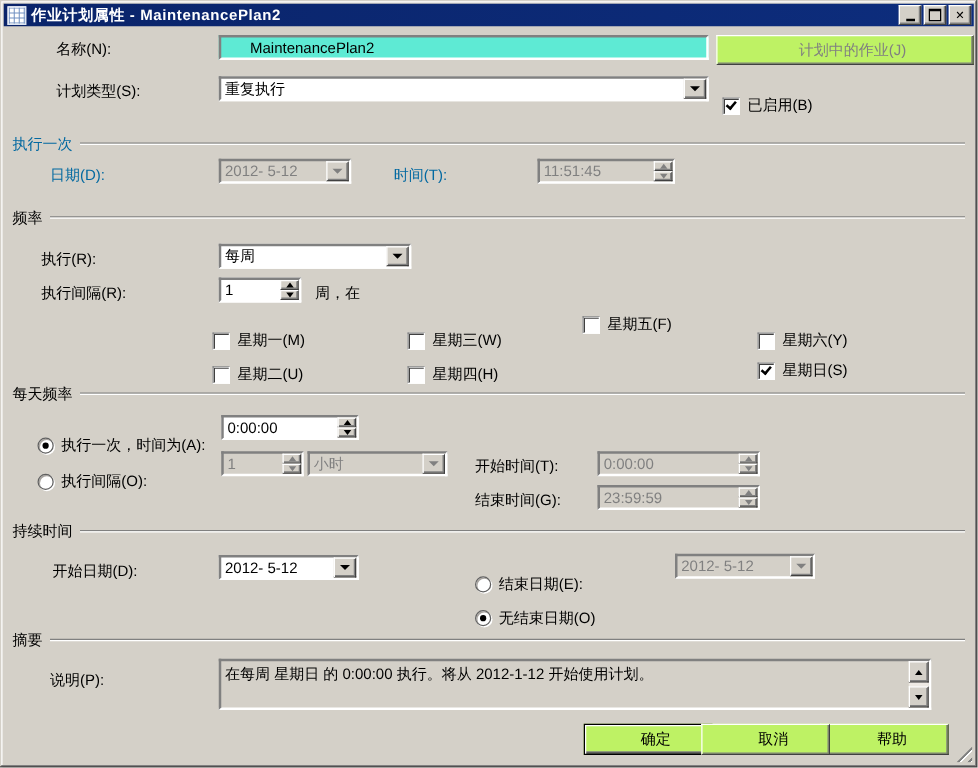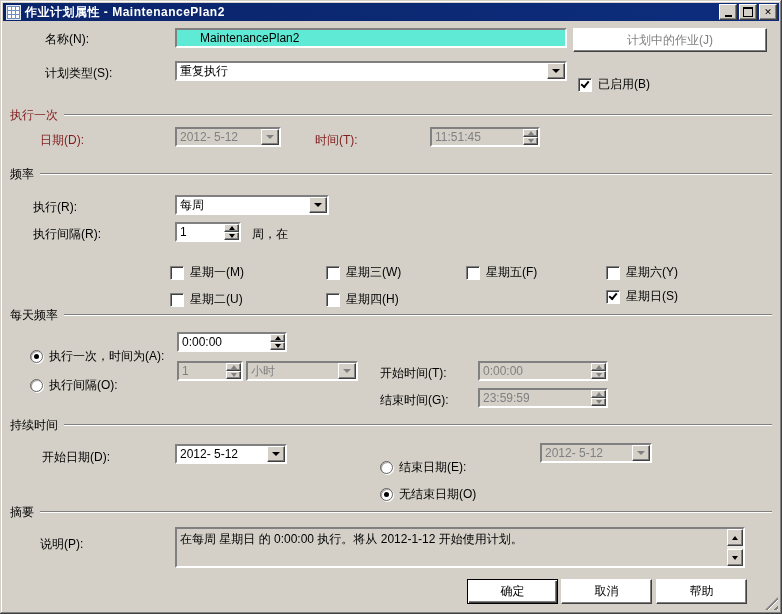--- a/index.html
+++ b/index.html
@@ -29,21 +29,21 @@
   .tbtn {
     width:16px; height:14px; background:#d4d0c8; margin-left:2px;
     border:1px solid; border-color:#ffffff #404040 #404040 #ffffff;
     box-shadow: inset -1px -1px 0 #808080;
     display:flex; align-items:center; justify-content:center;
   }
   .g-min { width:7px; height:2px; background:#000; margin-top:7px; }
   .g-max { width:8px; height:7px; border:1px solid #000; border-top-width:2px; }
   .g-x { font-size:9px; font-weight:bold; line-height:1; }
   .lbl { position:absolute; white-space:nowrap; }
-  .dis { color:#7f1d1d; }
+  .dis { color:#0369a1; }
   .group { position:absolute; display:flex; align-items:center; height:14px; }
   .gl { white-space:nowrap; margin-right:6px; }
   .etch { flex:1; height:0; border-top:1px solid #808080; border-bottom:1px solid #fff; }
   .sunk { border:2px solid; border-color:#808080 #ffffff #ffffff #808080; box-sizing:border-box; }
   .tb { position:absolute; background:#5eead4; display:flex; align-items:center;padding-left:20px; }
   .fv { padding:0 3px; white-space:nowrap; overflow:hidden; }
   .combo, .spin { position:absolute; display:flex; align-items:stretch; background:#fff; }
   .combo .val, .spin .val { flex:1; display:flex; align-items:center; padding:0 3px;
                             white-space:nowrap; overflow:hidden; }
   .dropbtn {
@@ -73,24 +73,24 @@
   .cb.checked::after {
     content:""; position:absolute; left:2px; top:2px; width:6px; height:3px;
     border-left:2px solid #000; border-bottom:2px solid #000; transform:rotate(-50deg);
   }
   .cbl { margin-left:6px; white-space:nowrap; }
   .rad { width:11px; height:11px; border-radius:50%; background:#fff; flex:0 0 auto;
          border:1px solid #606060; box-shadow:1px 1px 0 #fff, inset 1px 1px 0 #a9a5a0;
          position:relative; }
   .rad.selected::after { content:""; position:absolute; left:3px; top:3px;
          width:5px; height:5px; background:#000; border-radius:50%; }
-  .btn { position:absolute; background:#ffffff;
+  .btn { position:absolute; background:#bef264;
          border:1px solid; border-color:#ffffff #404040 #404040 #ffffff;
          box-shadow: inset -1px -1px 0 #808080;
-         display:flex; align-items:center; justify-content:center; white-space:nowrap; }
+         display:flex; align-items:center; justify-content:center; white-space:nowrap;padding-left:12px; }
   .btn.default { border:1px solid #000;
          box-shadow: inset 1px 1px 0 #ffffff, inset -1px -1px 0 #404040, inset -2px -2px 0 #808080; }
   .btn.graytext { color:#808080; }
   .descbox { position:absolute; background:#d4d0c8; }
   .desctext { position:absolute; left:3px; top:2px; right:18px; white-space:nowrap; overflow:hidden; }
   .vscroll { position:absolute; right:0; top:0; bottom:0; width:16px;
              background:#eeeae4; display:flex; flex-direction:column; }
   .sbtn { height:15px; flex:0 0 auto; background:#d4d0c8;
           border:1px solid; border-color:#ffffff #404040 #404040 #ffffff;
           box-shadow: inset -1px -1px 0 #808080;
@@ -189,21 +189,21 @@
   <div class="lbl" style="left:252px;top:226px">周，在</div>
 
   <div class="cbrow" style="left:170px;top:252px">
     <div class="cb"></div>
     <span class="cbl">星期一(M)</span>
   </div>
   <div class="cbrow" style="left:326px;top:252px">
     <div class="cb"></div>
     <span class="cbl">星期三(W)</span>
   </div>
-  <div class="cbrow" style="left:466px;top:252px">
+  <div class="cbrow" style="left:466px;top:239px">
     <div class="cb"></div>
     <span class="cbl">星期五(F)</span>
   </div>
   <div class="cbrow" style="left:606px;top:252px">
     <div class="cb"></div>
     <span class="cbl">星期六(Y)</span>
   </div>
   <div class="cbrow" style="left:170px;top:279px">
     <div class="cb"></div>
     <span class="cbl">星期二(U)</span>

